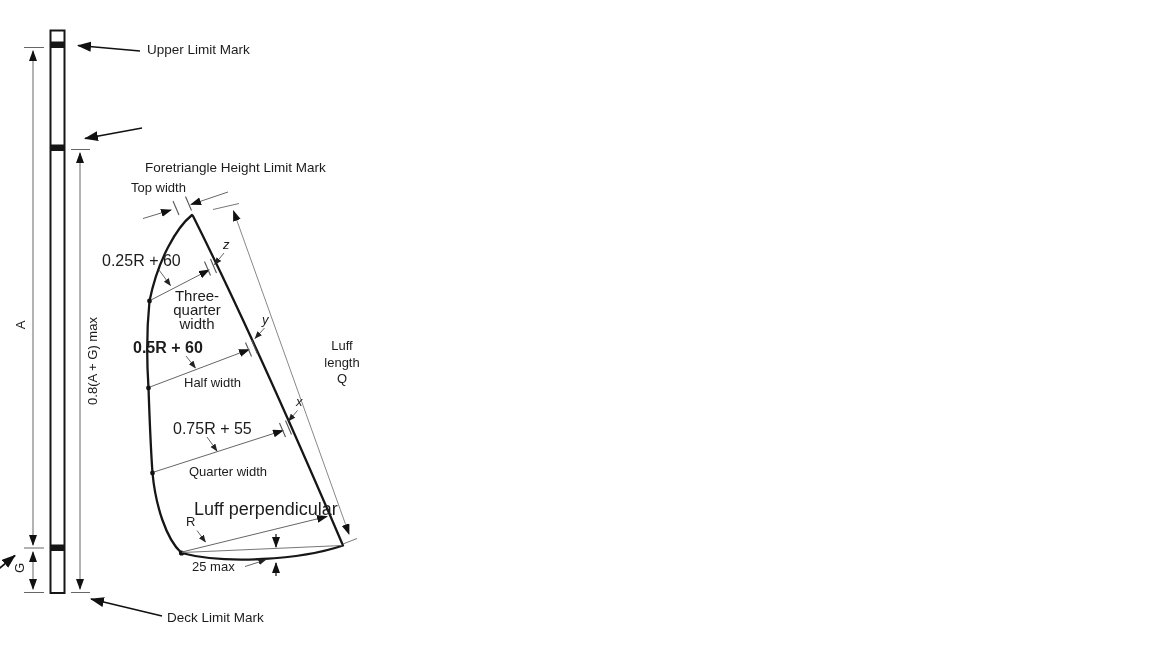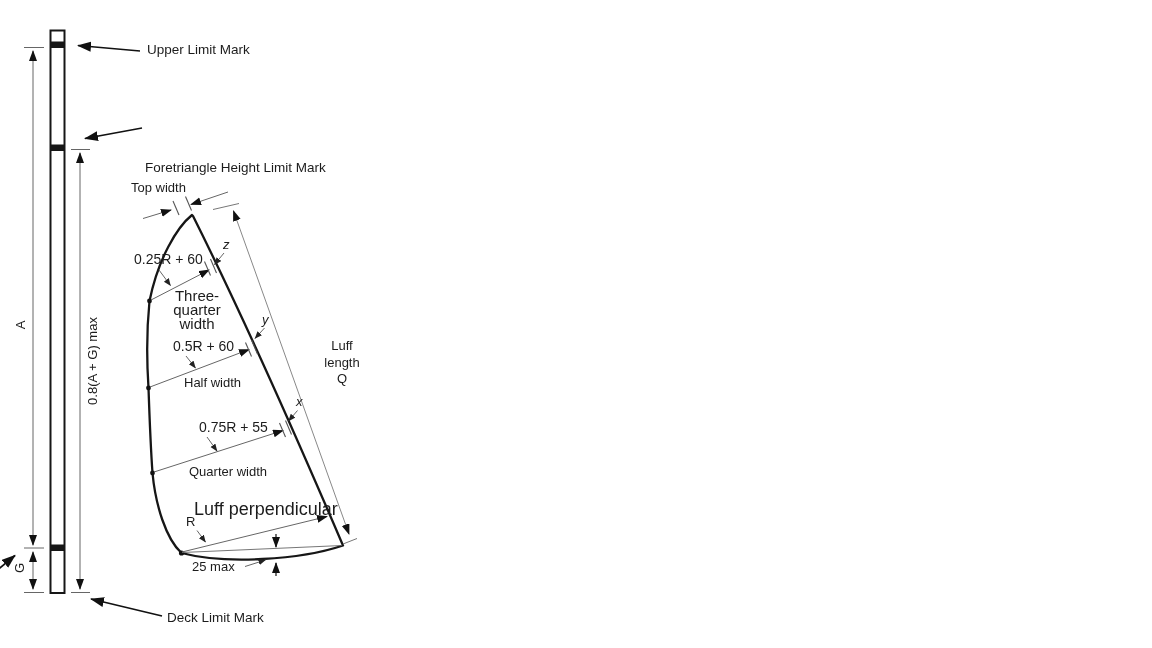--- a/index.html
+++ b/index.html
@@ -8,21 +8,21 @@
     --text:#1c1c1c;
     --background:#ffffff;
   }
   *{margin:0;padding:0;box-sizing:border-box;}
   html,body{width:1152px;height:648px;background:var(--background);overflow:hidden;}
   #stage{position:relative;width:925px;height:648px;background:var(--background);
          font-family:"Liberation Sans","DejaVu Sans",sans-serif;color:var(--text);}
   #linework{position:absolute;left:0;top:0;}
   .lbl{position:absolute;font-size:13px;line-height:1.08;color:var(--text);white-space:nowrap;}
   .lbl-big{font-size:13.5px;}
-  .lbl-formula{font-size:14px;margin-left:32px;}
+  .lbl-formula{font-size:16px;}
   .lbl-center{text-align:center;white-space:normal;}
   .lbl-pt{font-size:13px;font-style:italic;}
   .rot{transform:rotate(-90deg);transform-origin:center center;text-align:center;}
   .stack span{display:block;}
   .tq{width:62px;line-height:14px;font-size:15px;}
   .luffblk{width:56px;line-height:16.5px;font-size:13px;}
 </style>
 </head>
 <body>
 
@@ -136,29 +136,29 @@
   <div class="lbl lbl-pt" style="left:262px;top:313px;">y</div>
   <div class="lbl lbl-pt" style="left:296px;top:395px;">x</div>
 
   <div class="lbl lbl-formula" style="left:102px;top:252px;">0.25R + 60</div>
   <div class="lbl lbl-center stack tq" style="left:166px;top:289px;">
     <span>Three-</span>
     <span>quarter</span>
     <span>width</span>
   </div>
 
-  <div class="lbl lbl-formula" style="left:141px;top:339px;">0.5R + 60</div>
+  <div class="lbl lbl-formula" style="left:133px;top:339px;font-weight:bold;">0.5R + 60</div>
   <div class="lbl" style="left:184px;top:376px;">Half width</div>
 
   <div class="lbl lbl-center stack luffblk" style="left:314px;top:338px;">
     <span>Luff</span>
     <span>length</span>
     <span>Q</span>
   </div>
 
-  <div class="lbl lbl-formula" style="left:167px;top:420px;">0.75R + 55</div>
+  <div class="lbl lbl-formula" style="left:173px;top:420px;">0.75R + 55</div>
   <div class="lbl" style="left:189px;top:465px;">Quarter width</div>
 
   <div class="lbl" style="left:194px;top:500px;font-size:18px;">Luff perpendicular</div>
   <div class="lbl" style="left:186px;top:515px;">R</div>
   <div class="lbl" style="left:192px;top:560px;">25 max</div>
 
 </div>
 
 </body></html>

